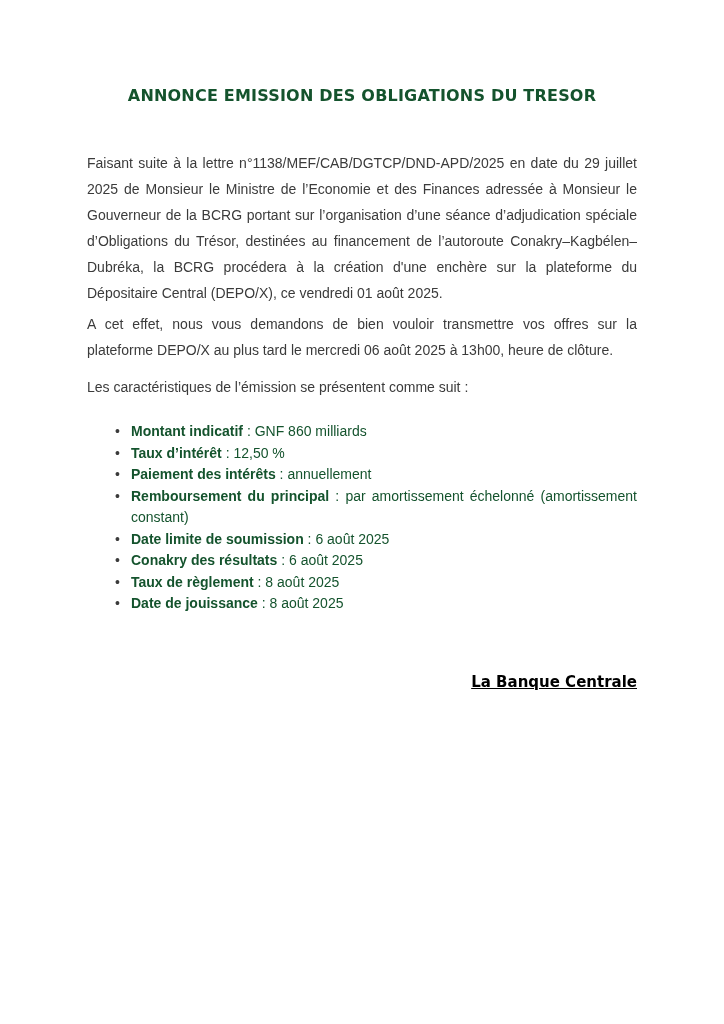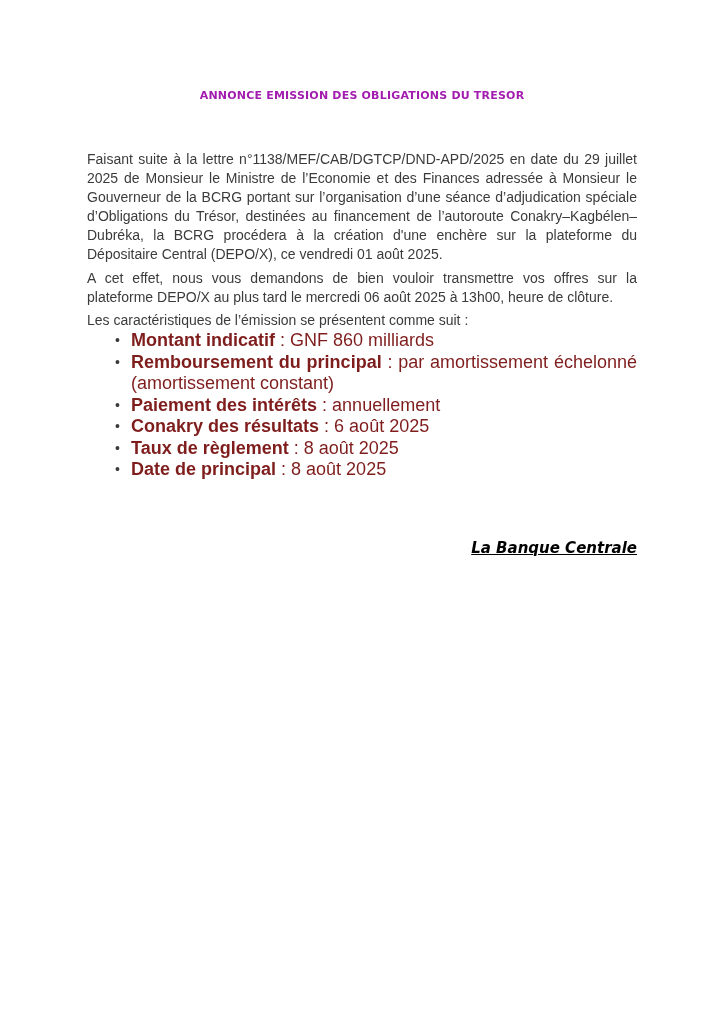--- a/index.html
+++ b/index.html
@@ -17,47 +17,47 @@
     width: 724px;
     height: 1024px;
     background: #ffffff;
     padding: 87px 87px 0 87px;
     overflow: hidden;
   }
   .doc-title {
     margin: 0 0 46px 0;
     font-family: "DejaVu Sans", sans-serif;
     font-weight: bold;
-    font-size: 11px;
+    font-size: 16px;
     line-height: 17px;
     letter-spacing: 0.2px;
-    color: #a21caf;
+    color: #14532d;
     text-align: center;
   }
   .body-par {
     margin: 0;
     font-size: 14px;
-    line-height: 19px;
+    line-height: 26px;
     color: #3b3b3b;
     text-align: justify;
   }
   #para1 { margin-bottom: 5px; }
-  #para2 { margin-bottom: 4px; }
-  #para3 { margin-bottom: 0; text-align: left; }
+  #para2 { margin-bottom: 11px; }
+  #para3 { margin-bottom: 21px; text-align: left; }
   .char-list {
     list-style: none;
     margin: 0;
     padding: 0 0 0 28px;
   }
   .char-list li {
     position: relative;
     padding-left: 16px;
-    font-size: 18px;
+    font-size: 14px;
     line-height: 21.5px;
-    color: #7f1d1d;
+    color: #14532d;
     text-align: justify;
   }
   .char-list li::before {
     content: "\2022";
     position: absolute;
     left: 0;
     top: 0;
     color: #3b3b3b;
     font-size: 14px;
   }
@@ -66,53 +66,59 @@
   }
   .signature {
     margin-top: 58px;
     text-align: right;
     font-family: "DejaVu Sans", sans-serif;
     font-weight: bold;
     font-size: 15px;
     line-height: 18px;
     color: #000000;
   }
-  .signature span { text-decoration: underline; font-style: italic; }
+  .signature span { text-decoration: underline; }
 </style>
 </head>
 <body>
 
 <div class="page">
 
   <h1 class="doc-title">ANNONCE EMISSION DES OBLIGATIONS DU TRESOR</h1>
 
   <p class="body-par" id="para1">Faisant suite à la lettre n°1138/MEF/CAB/DGTCP/DND-APD/2025 en date du 29 juillet 2025 de Monsieur le Ministre de l’Economie et des Finances adressée à Monsieur le Gouverneur de la BCRG portant sur l’organisation d’une séance d’adjudication spéciale d’Obligations du Trésor, destinées au financement de l’autoroute Conakry–Kagbélen–Dubréka, la BCRG procédera à la création d'une enchère sur la plateforme du Dépositaire Central (DEPO/X), ce vendredi 01 août 2025.</p>
 
   <p class="body-par" id="para2">A cet effet, nous vous demandons de bien vouloir transmettre vos offres sur la plateforme DEPO/X au plus tard le mercredi 06 août 2025 à 13h00, heure de clôture.</p>
 
   <p class="body-par" id="para3">Les caractéristiques de l’émission se présentent comme suit :</p>
 
   <ul class="char-list">
     <li>
       <span class="item-label">Montant indicatif</span><span> : </span><span>GNF 860 milliards</span>
     </li>
     <li>
+      <span class="item-label">Taux d’intérêt</span><span> : </span><span>12,50 %</span>
+    </li>
+    <li>
+      <span class="item-label">Paiement des intérêts</span><span> : </span><span>annuellement</span>
+    </li>
+    <li>
       <span class="item-label">Remboursement du principal</span><span> : </span><span>par amortissement échelonné (amortissement constant)</span>
     </li>
     <li>
-      <span class="item-label">Paiement des intérêts</span><span> : </span><span>annuellement</span>
+      <span class="item-label">Date limite de soumission</span><span> : </span><span>6 août 2025</span>
     </li>
     <li>
       <span class="item-label">Conakry des résultats</span><span> : </span><span>6 août 2025</span>
     </li>
     <li>
       <span class="item-label">Taux de règlement</span><span> : </span><span>8 août 2025</span>
     </li>
     <li>
-      <span class="item-label">Date de principal</span><span> : </span><span>8 août 2025</span>
+      <span class="item-label">Date de jouissance</span><span> : </span><span>8 août 2025</span>
     </li>
   </ul>
 
   <div class="signature">
     <span>La Banque Centrale</span>
   </div>
 
 </div>
 
 </body></html>

